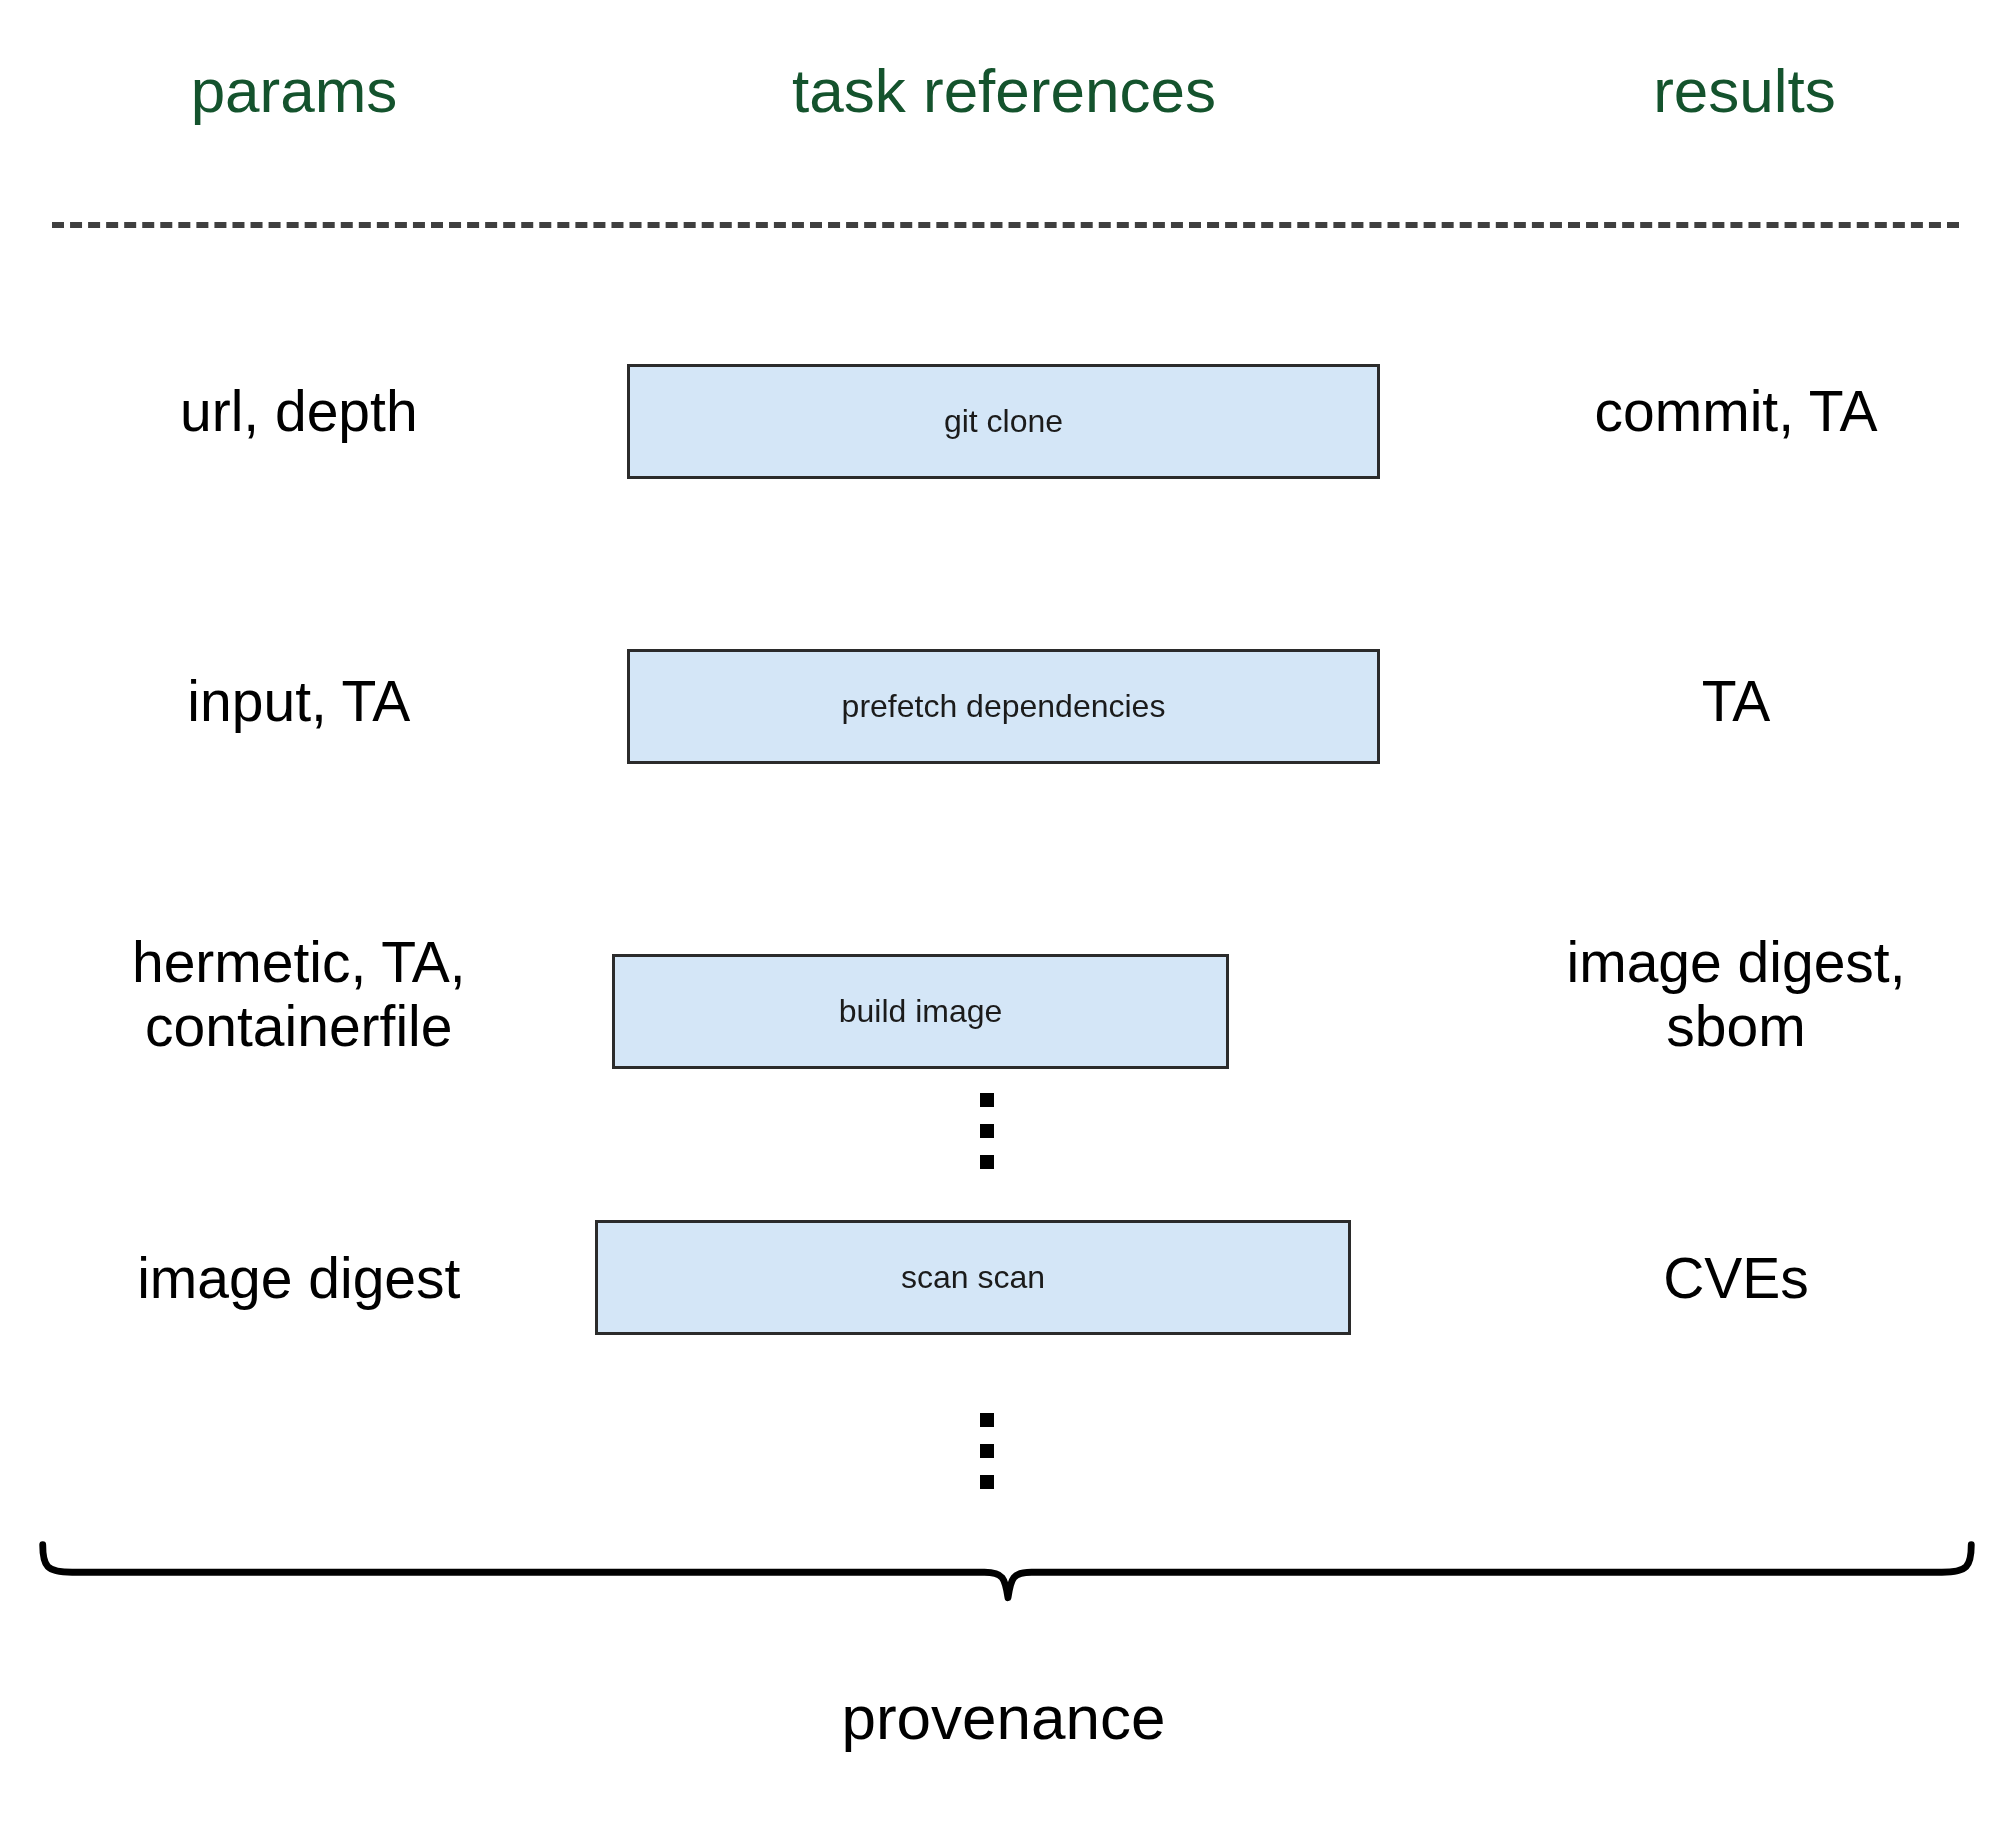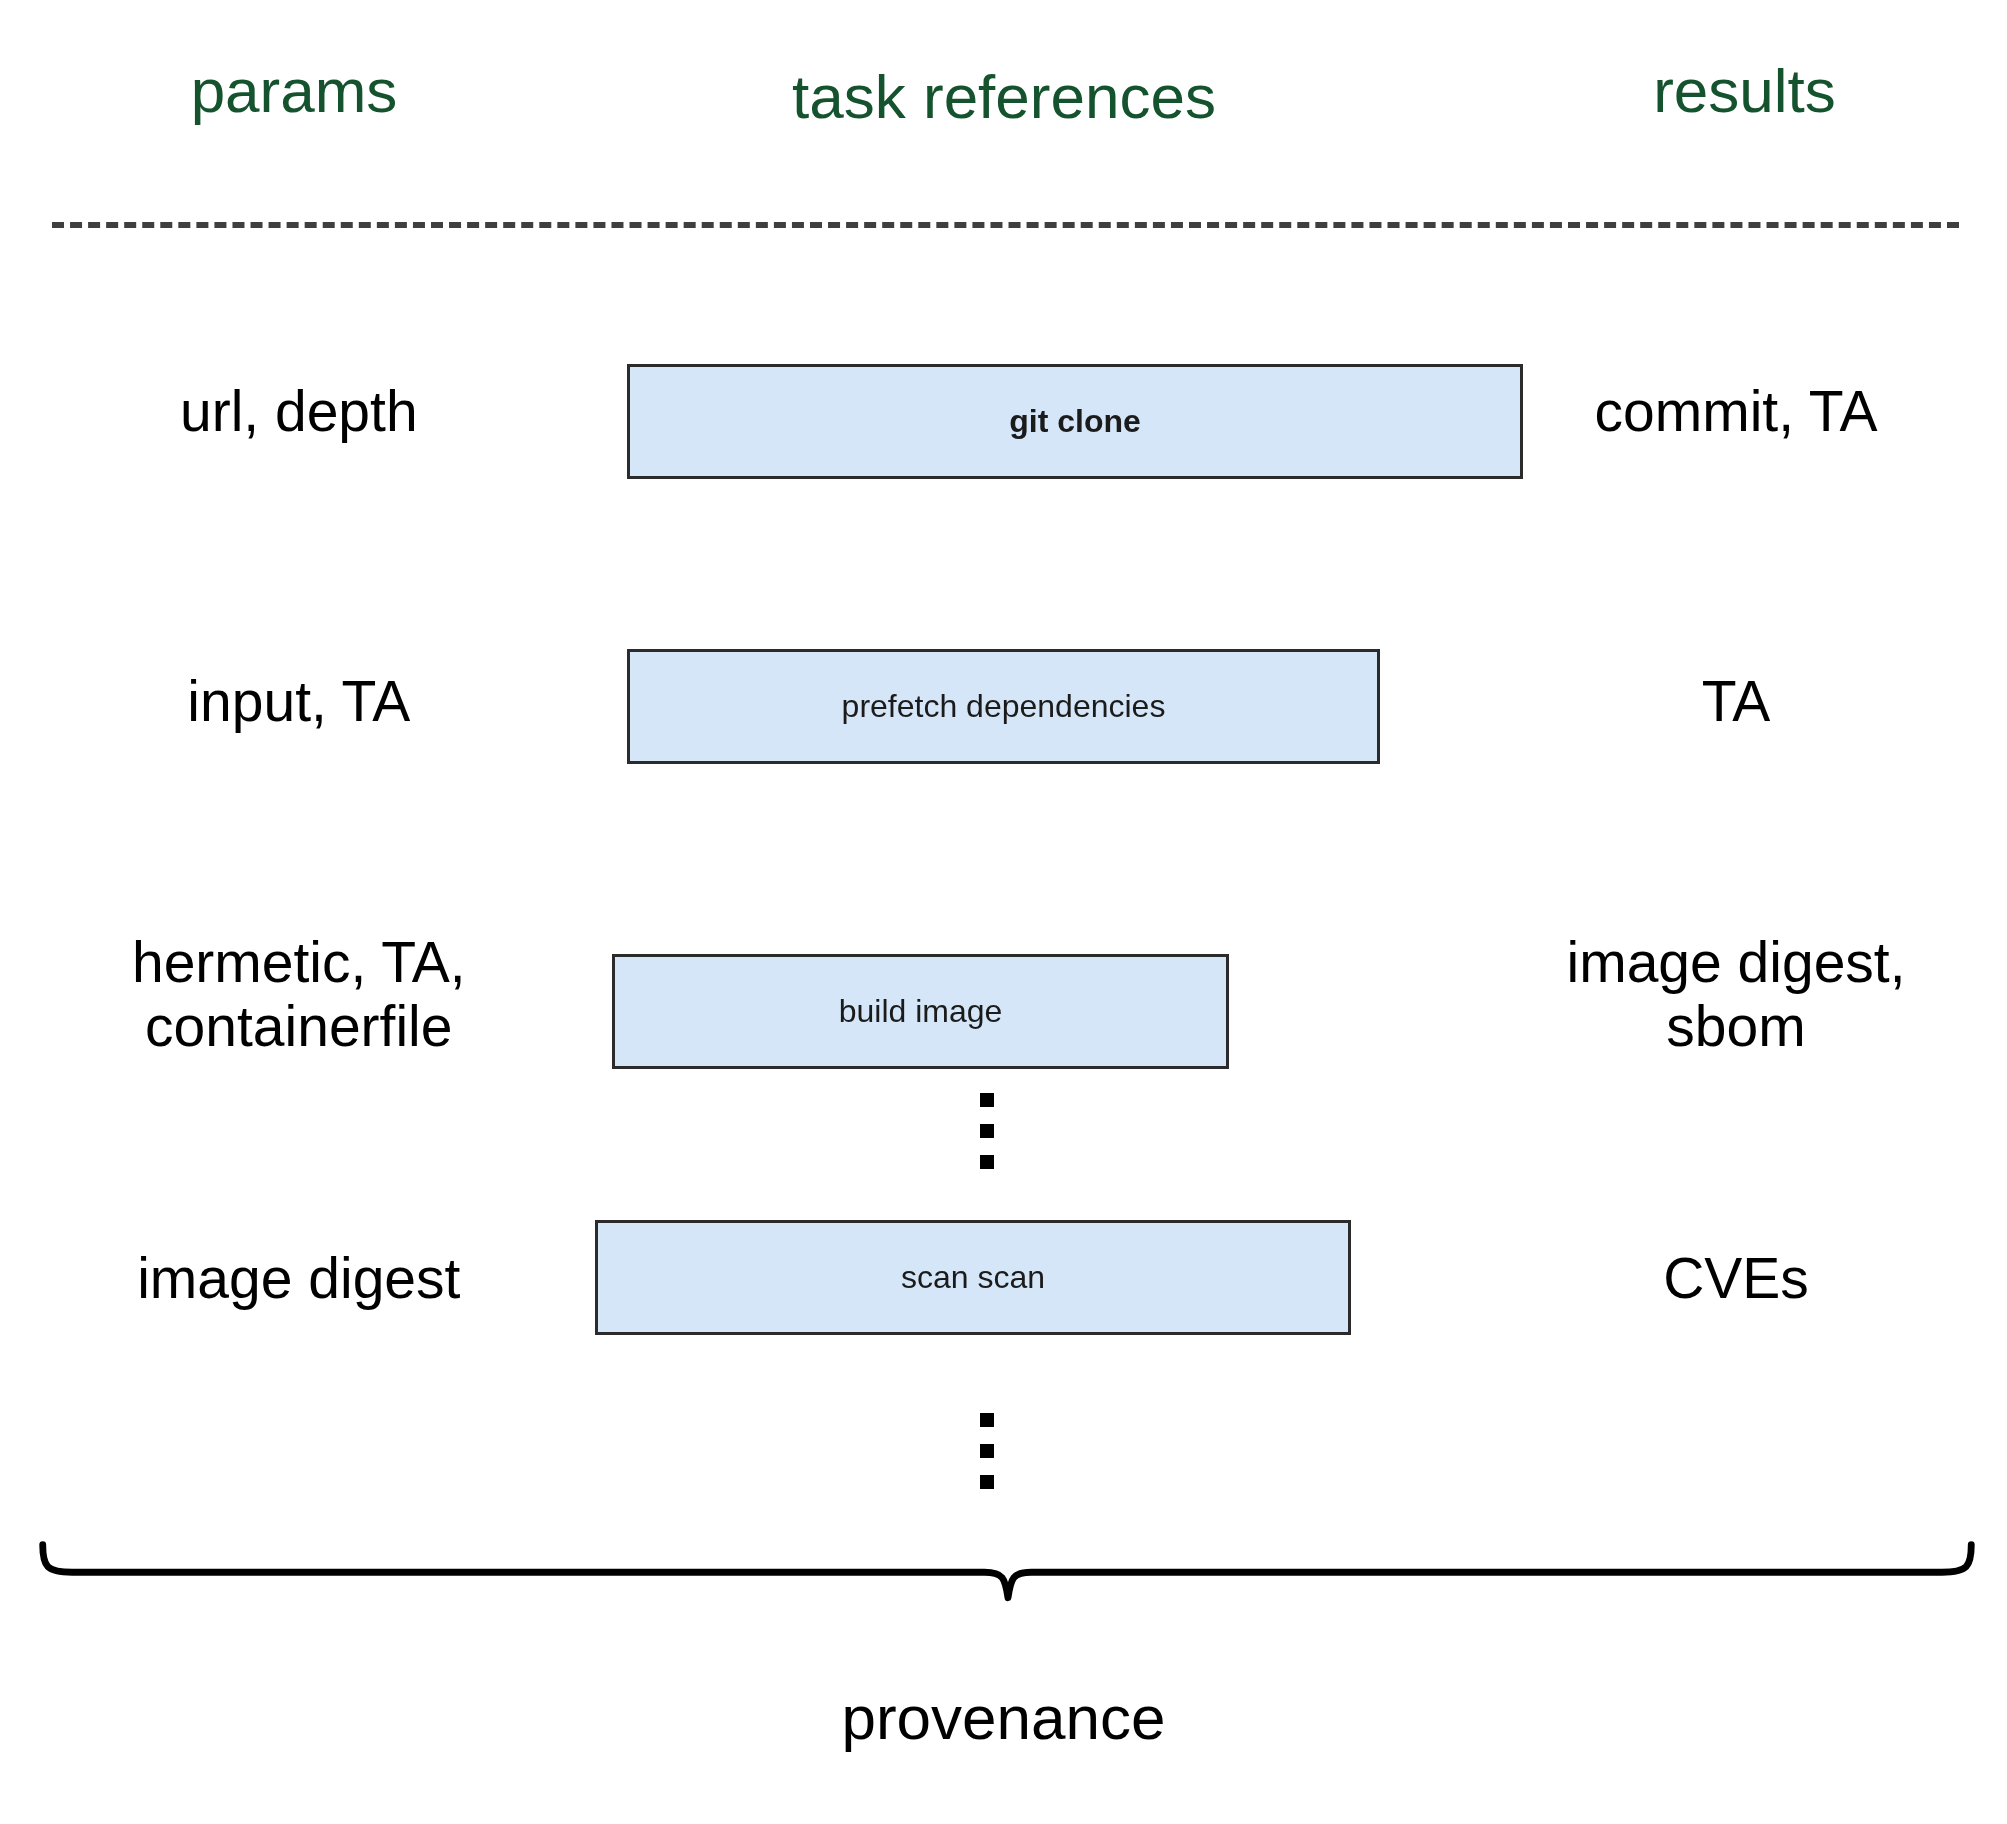--- a/index.html
+++ b/index.html
@@ -23,21 +23,21 @@
   
   .col-header {
     position: absolute;
     font-size: 62px;
     line-height: 1.1;
     color: #14532d;
     white-space: nowrap;
     text-align: center;
   }
   #hdr-params   { left: 0px;    top: 57px;  width: 588px; }
-  #hdr-tasks    { left: 710px;  top: 63px;  width: 588px; }
+  #hdr-tasks    { left: 710px;  top: 57px;  width: 588px; }
   #hdr-results  { left: 1470px; top: 57px;  width: 549px; }
 
   
   .separator {
     position: absolute;
     left: 52px;
     top: 222px;
     width: 1907px;
     height: 0;
     border-top: 6.9px dashed #3f3f3f;
@@ -115,21 +115,21 @@
 <div class="canvas">
 
   <div class="col-header" id="hdr-params">params</div>
   <div class="col-header" id="hdr-tasks">task references</div>
   <div class="col-header" id="hdr-results">results</div>
 
   <div class="separator"></div>
 
   <div class="side-label params-label" style="top: 380px;">url, depth</div>
 
-  <div class="task-box" id="box-git-clone" style="left: 627px; top: 364px; width: 896px; height: 115px; font-weight: bold;">
+  <div class="task-box" id="box-git-clone" style="left: 627px; top: 364px; width: 753px; height: 115px;">
     <span class="task-box-label">git clone</span>
   </div>
 
   <div class="side-label results-label" style="top: 380px;">commit, TA</div>
 
   <div class="side-label params-label" style="top: 670px;">input, TA</div>
 
   <div class="task-box" id="box-prefetch" style="left: 627px; top: 649px; width: 753px; height: 115px;">
     <span class="task-box-label">prefetch dependencies</span>
   </div>

